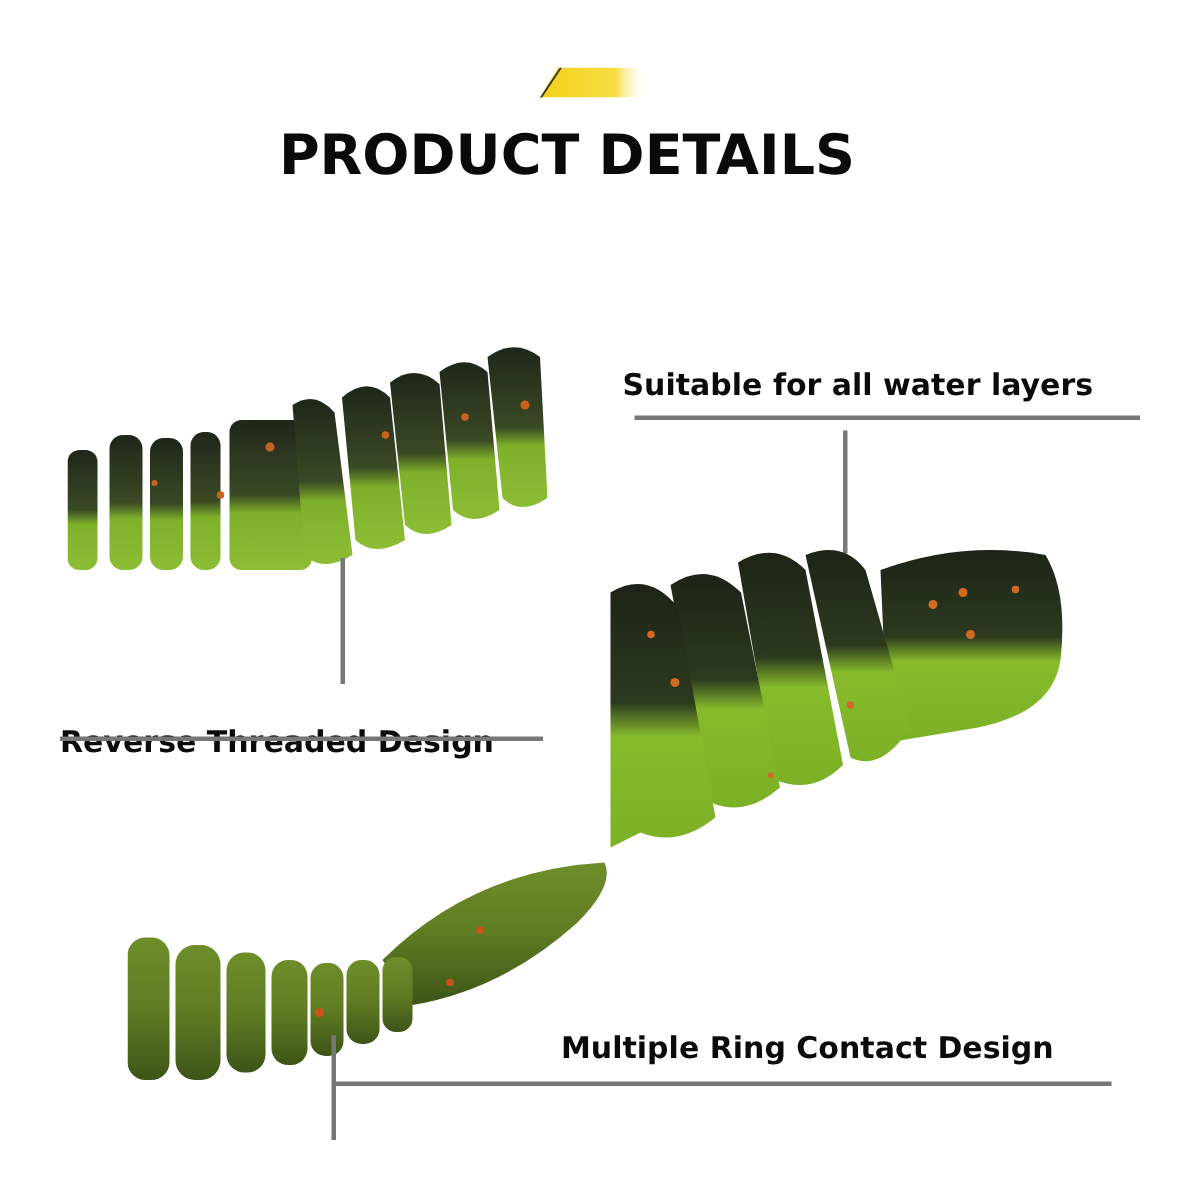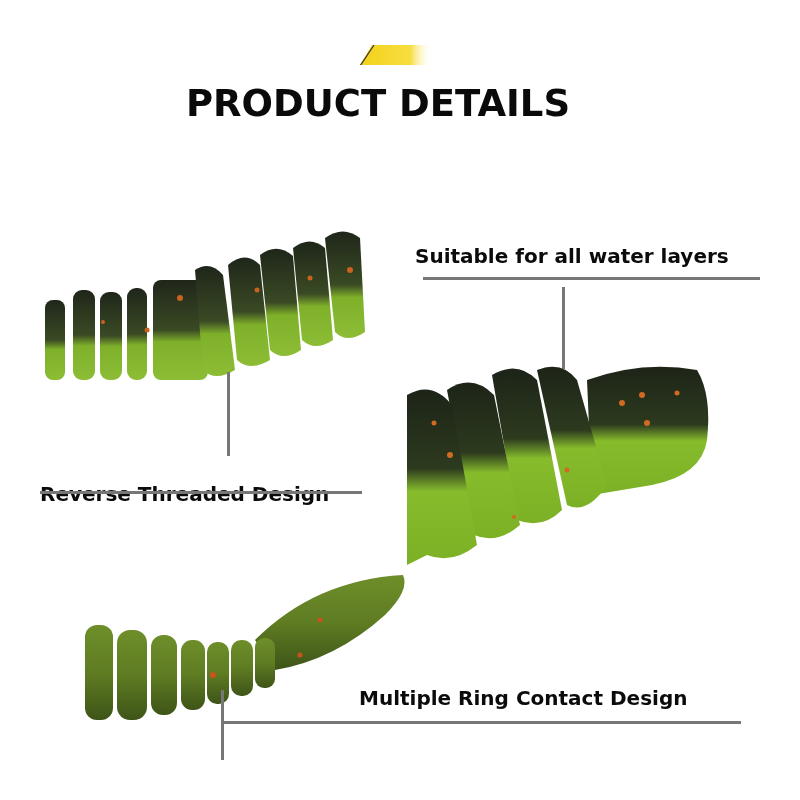--- a/index.html
+++ b/index.html
@@ -115,13 +115,13 @@
   </g>
   <g fill="#c8541c">
     <circle cx="128" cy="105" r="3"></circle>
       <circle cx="235" cy="50" r="2.5"></circle>
     <circle cx="215" cy="85" r="2.5"></circle>
   </g>
 </svg>
 
 <div class="abs line" style="left:221px;top:690px;width:3px;height:70px;"></div>
 <div class="abs line" style="left:224px;top:721px;width:517px;height:3px;"></div>
-<div class="abs label" style="left:359px;top:686px;">Multiple Ring Contact Design</div>
+<div class="abs label" style="left:374px;top:686px;">Multiple Ring Contact Design</div>
 
 </body></html>

